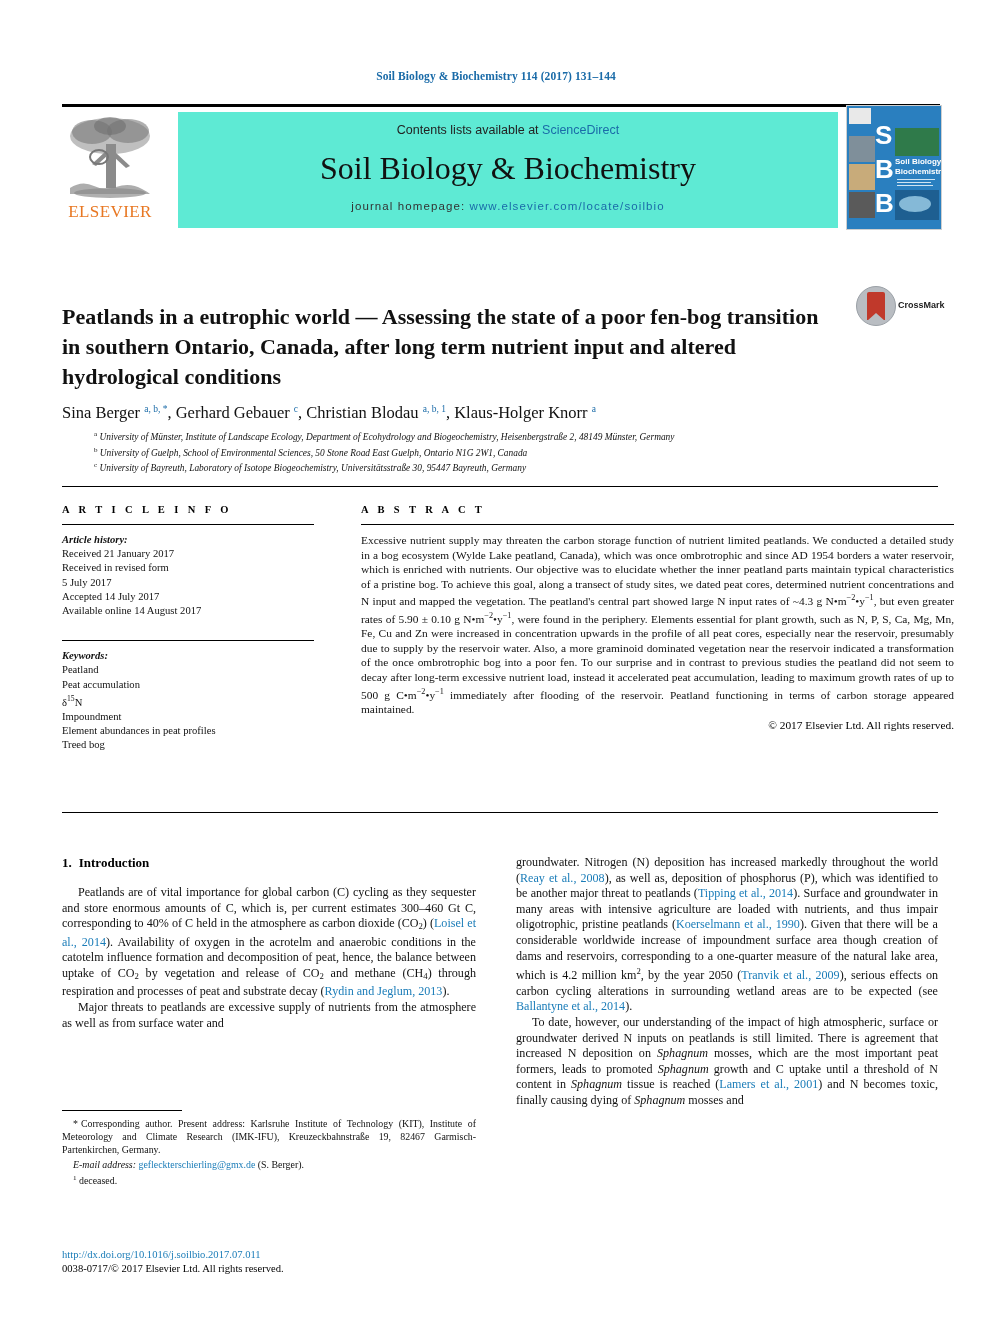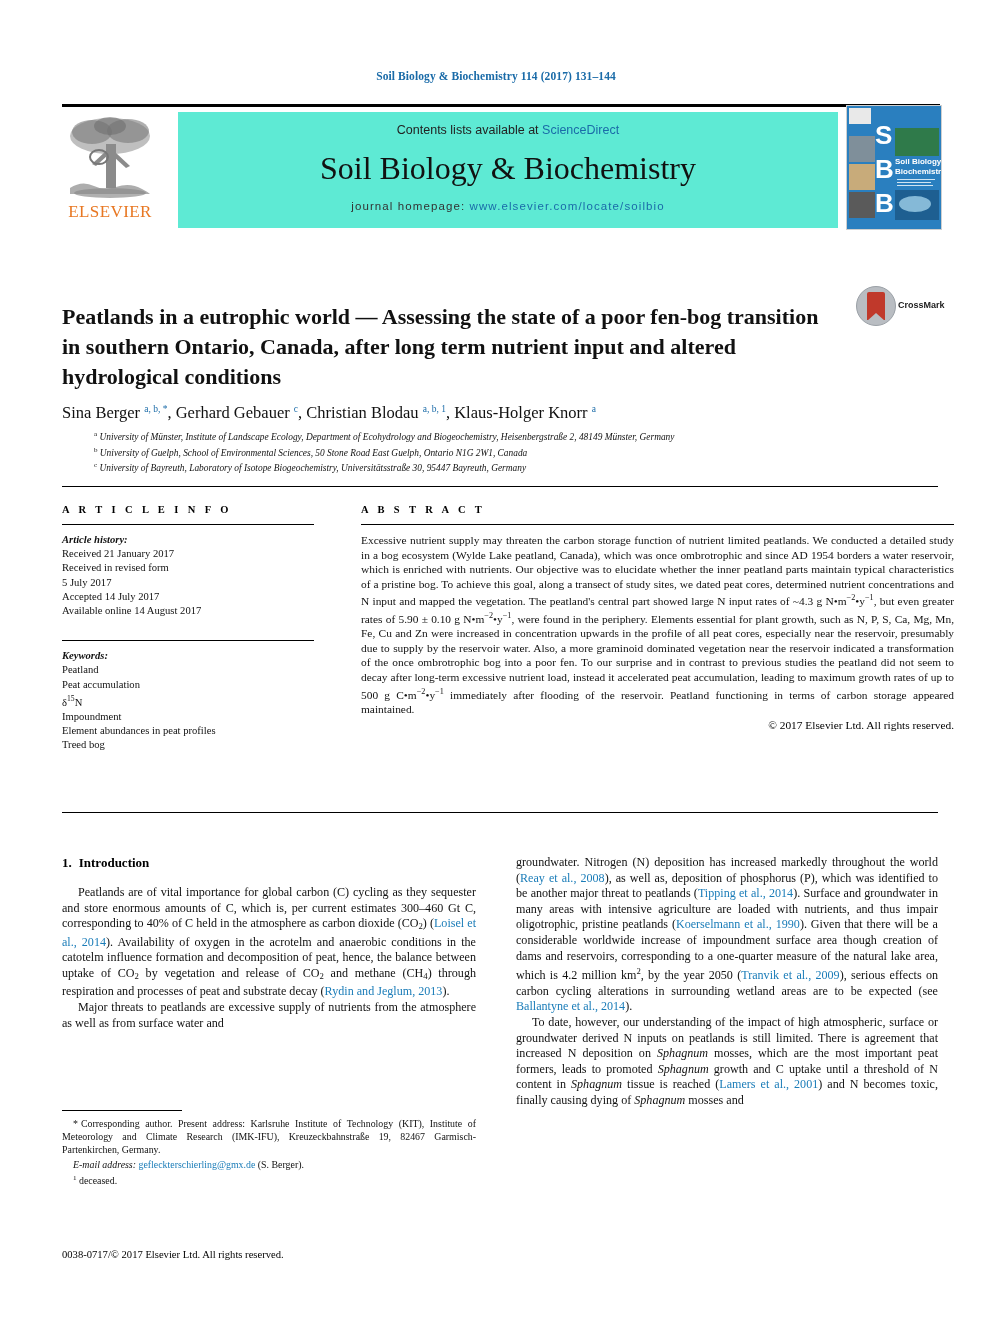--- a/index.html
+++ b/index.html
@@ -449,16 +449,17 @@
   </div>
 
   <div class="footnotes">
     <div class="fn-rule"></div>
     <p class="fn fn-indent"><span class="mark">*</span><span>Corresponding author. Present address: Karlsruhe Institute of Technology (KIT), Institute of Meteorology and Climate Research (IMK-IFU), Kreuzeckbahnstraße 19, 82467 Garmisch-Partenkirchen, Germany.</span></p>
     <p class="fn fn-indent"><span class="em-lab">E-mail address:</span> <span class="doi-link">gefleckterschierling@gmx.de</span> <span>(S. Berger).</span></p>
     <p class="fn fn-indent"><sup class="num">1</sup> <span>deceased.</span></p>
   </div>
 
   <div class="doi-block">
+    <div class="doi-link">http://dx.doi.org/10.1016/j.soilbio.2017.07.011</div>
     <div>0038-0717/© 2017 Elsevier Ltd. All rights reserved.</div>
   </div>
 
 </div>
 
 </body></html>

